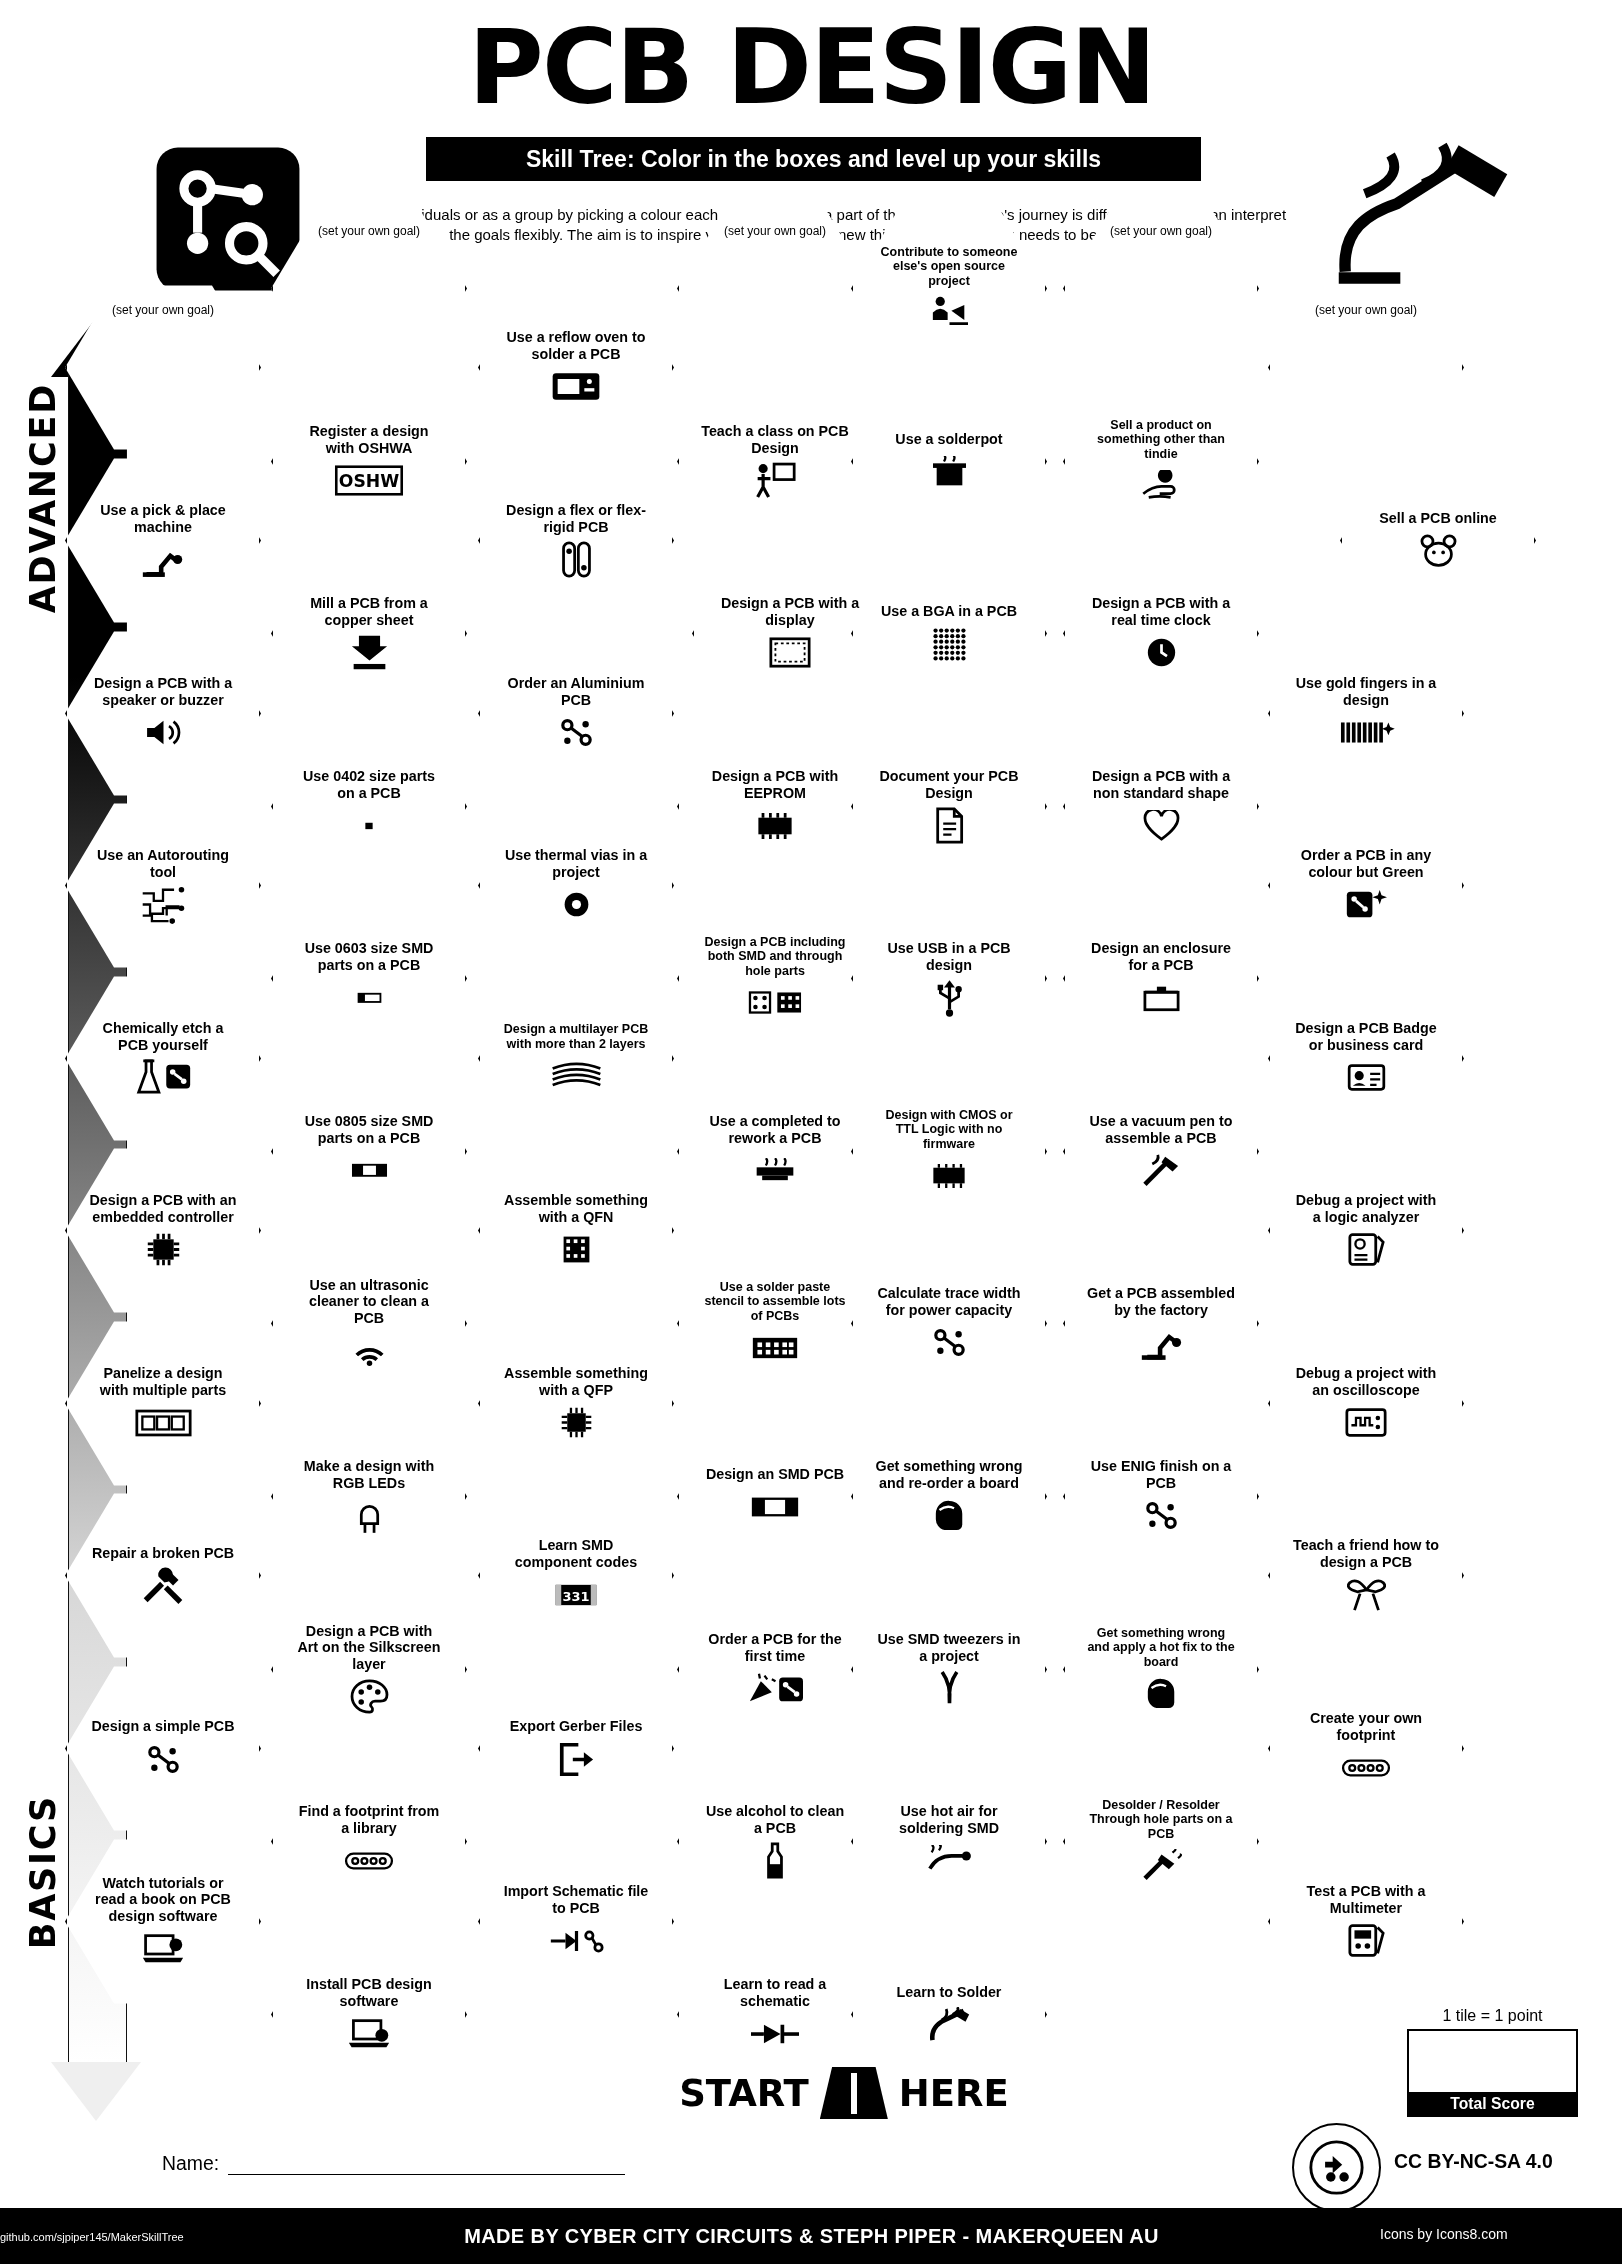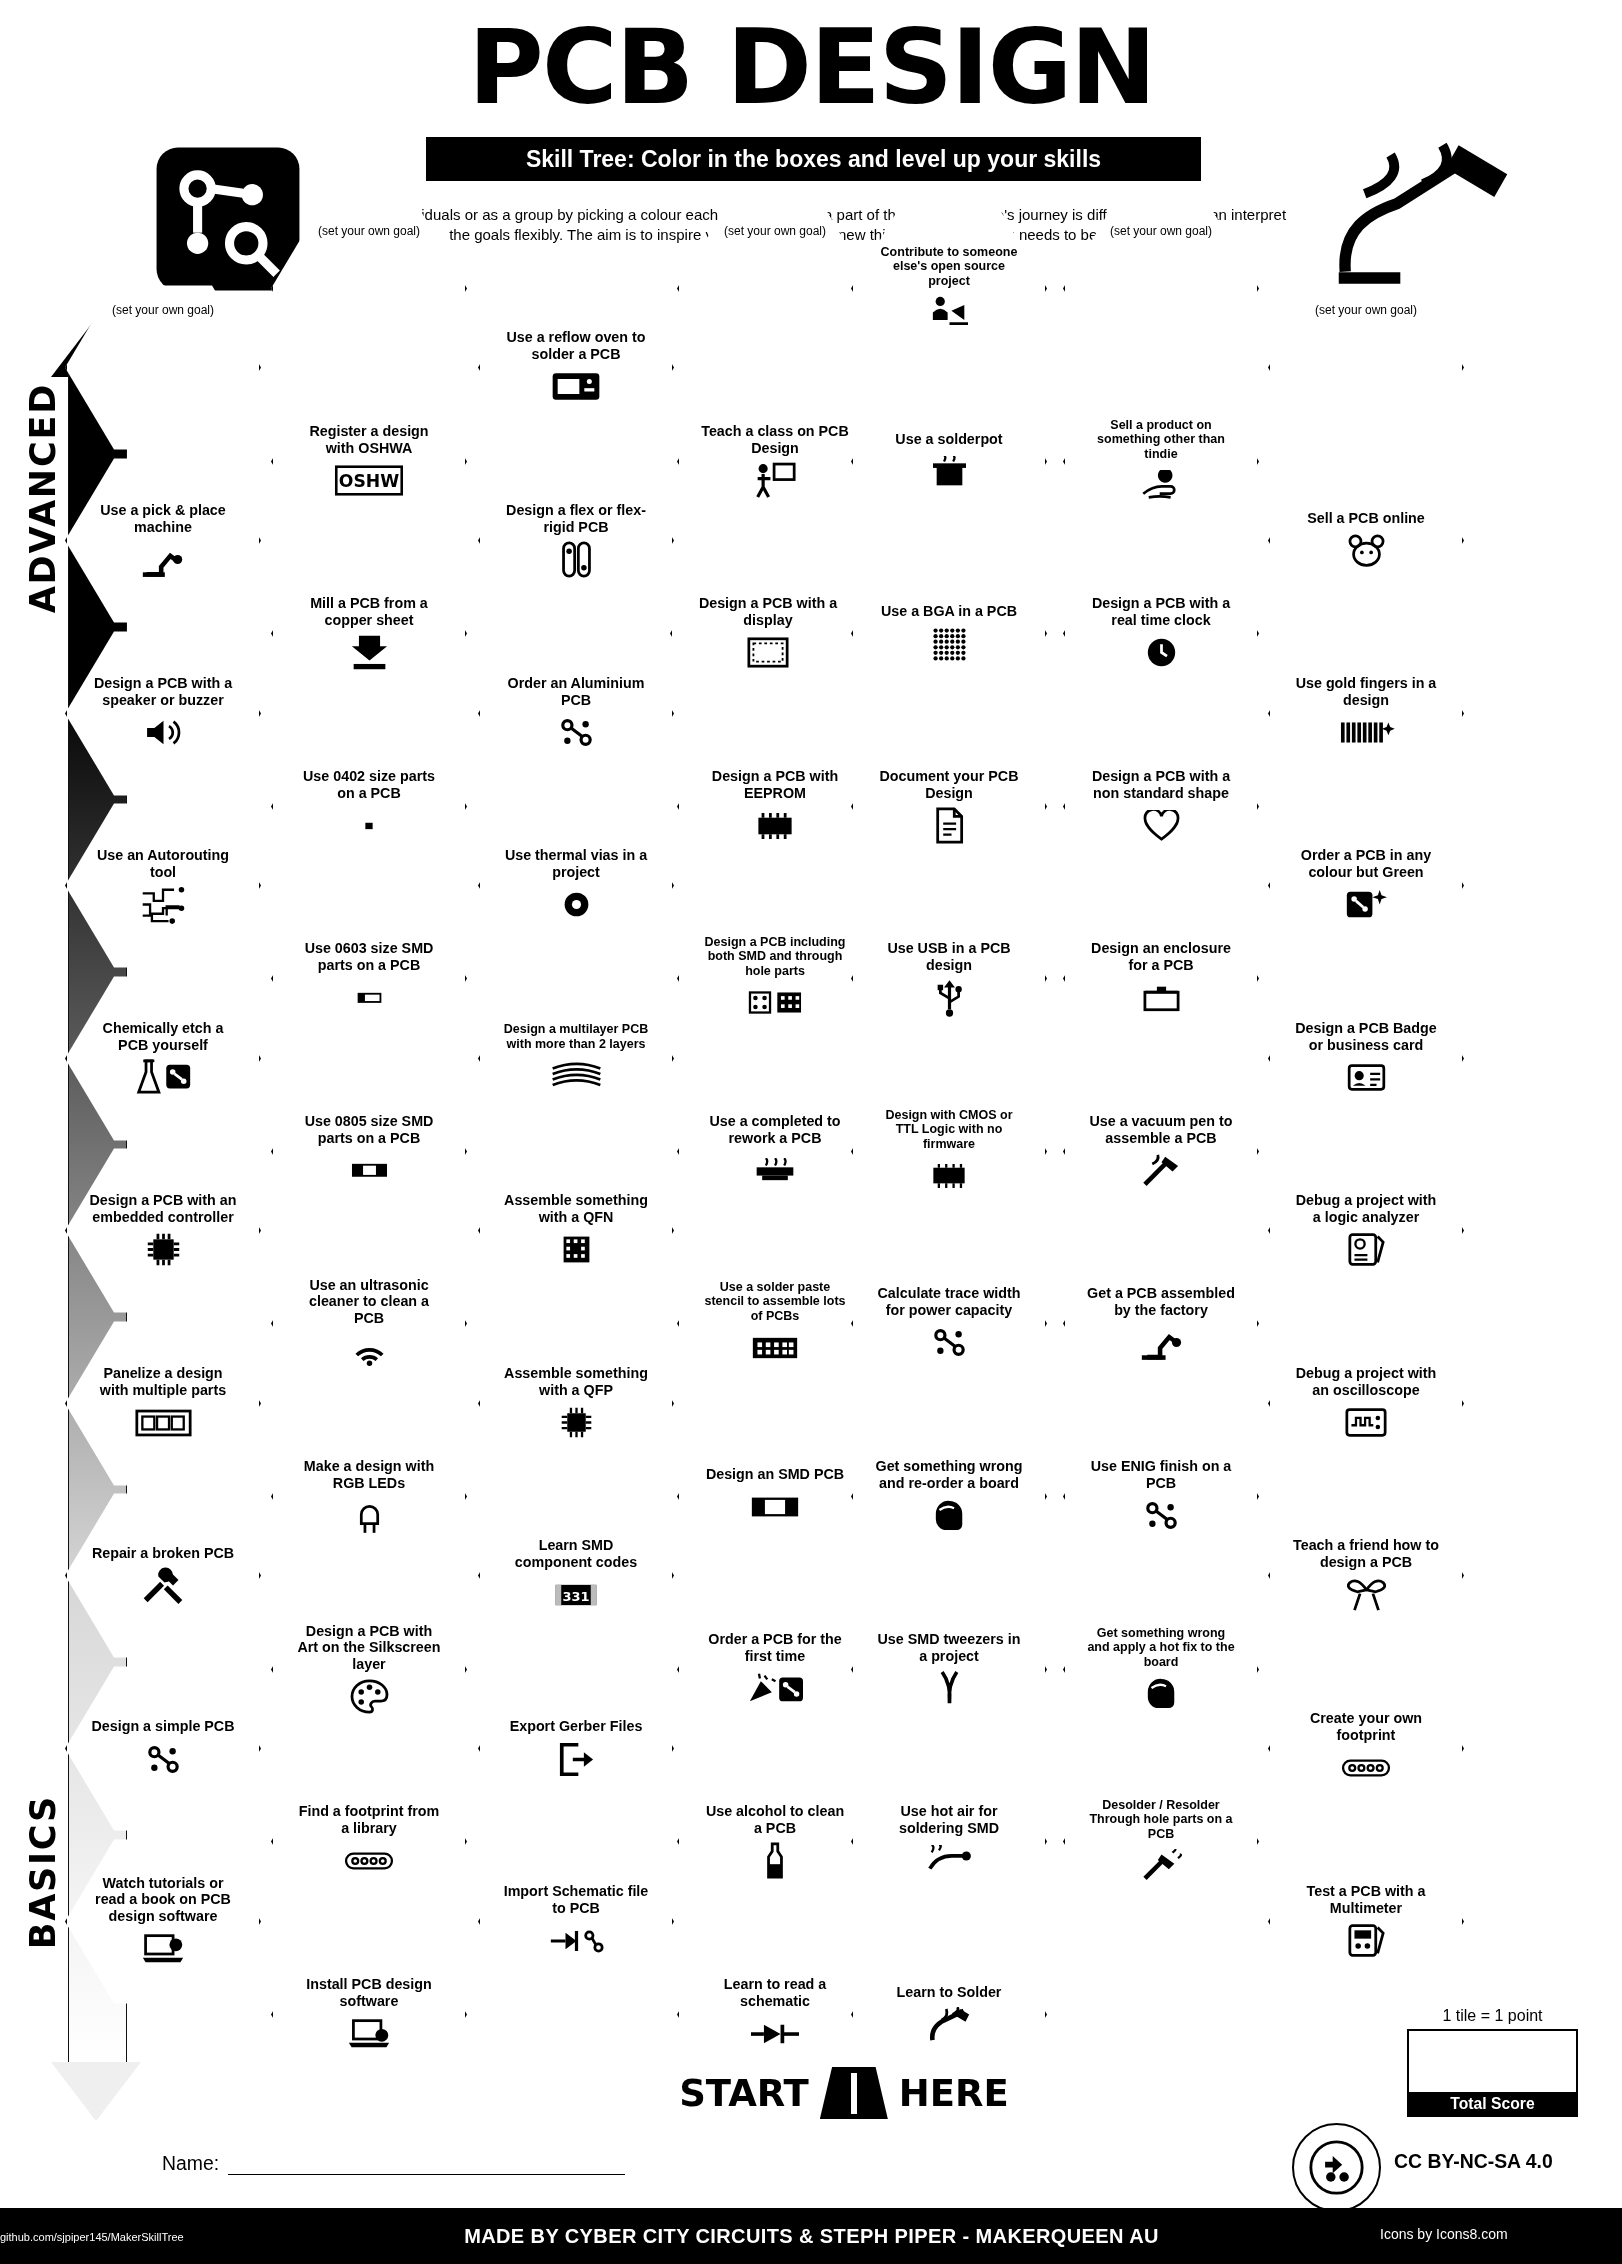--- a/index.html
+++ b/index.html
@@ -529,21 +529,21 @@
         <div class="txt">Teach a class on PCB Design</div>
         <div class="ic">
           <svg width="42" height="37" viewBox="0 0 46 40">
             <rect x="22" y="2" width="22" height="17" fill="none" stroke="#000" stroke-width="3"></rect>
             <circle cx="10" cy="7" r="5" fill="#000"></circle>
             <path d="M10 13 v14 l-6 11 M10 27 l6 11 M4 18 h14" stroke="#000" stroke-width="3.5" fill="none"></path>
           </svg>
         </div>
       </div>
     </div>
-    <div class="hex" style="left: 670px; top: 549px;">
+    <div class="hex" style="left: 692px; top: 549px;">
       <div class="shape"></div>
       <div class="inner">
         <div class="txt">Design a PCB with a display</div>
         <div class="ic">
           <svg width="42" height="31" viewBox="0 0 46 34">
             <rect x="2" y="2" width="42" height="30" fill="none" stroke="#000" stroke-width="3"></rect>
             <rect x="7" y="7" width="32" height="20" fill="none" stroke="#000" stroke-width="2" stroke-dasharray="3 3"></rect>
           </svg>
         </div>
       </div>
@@ -987,21 +987,21 @@
           </svg>
         </div>
       </div>
     </div>
     <div class="hex goal" style="left: 1268px; top: 283px;">
       <div class="shape"></div>
       <div class="inner">
         <div class="txt">(set your own goal)</div>
       </div>
     </div>
-    <div class="hex" style="left: 1268px; top: 456px; text-decoration: underline;">
+    <div class="hex" style="left: 1340px; top: 456px; text-decoration: underline;">
       <div class="shape"></div>
       <div class="inner">
         <div class="txt">Sell a PCB online</div>
         <div class="ic">
           <svg width="41" height="35" viewBox="0 0 44 38">
             <ellipse cx="22" cy="22" rx="14" ry="12" fill="none" stroke="#000" stroke-width="3"></ellipse>
             <circle cx="10" cy="8" r="6" fill="none" stroke="#000" stroke-width="3"></circle>
             <circle cx="34" cy="8" r="6" fill="none" stroke="#000" stroke-width="3"></circle>
             <circle cx="17" cy="20" r="2" fill="#000"></circle>
             <circle cx="27" cy="20" r="2" fill="#000"></circle>

